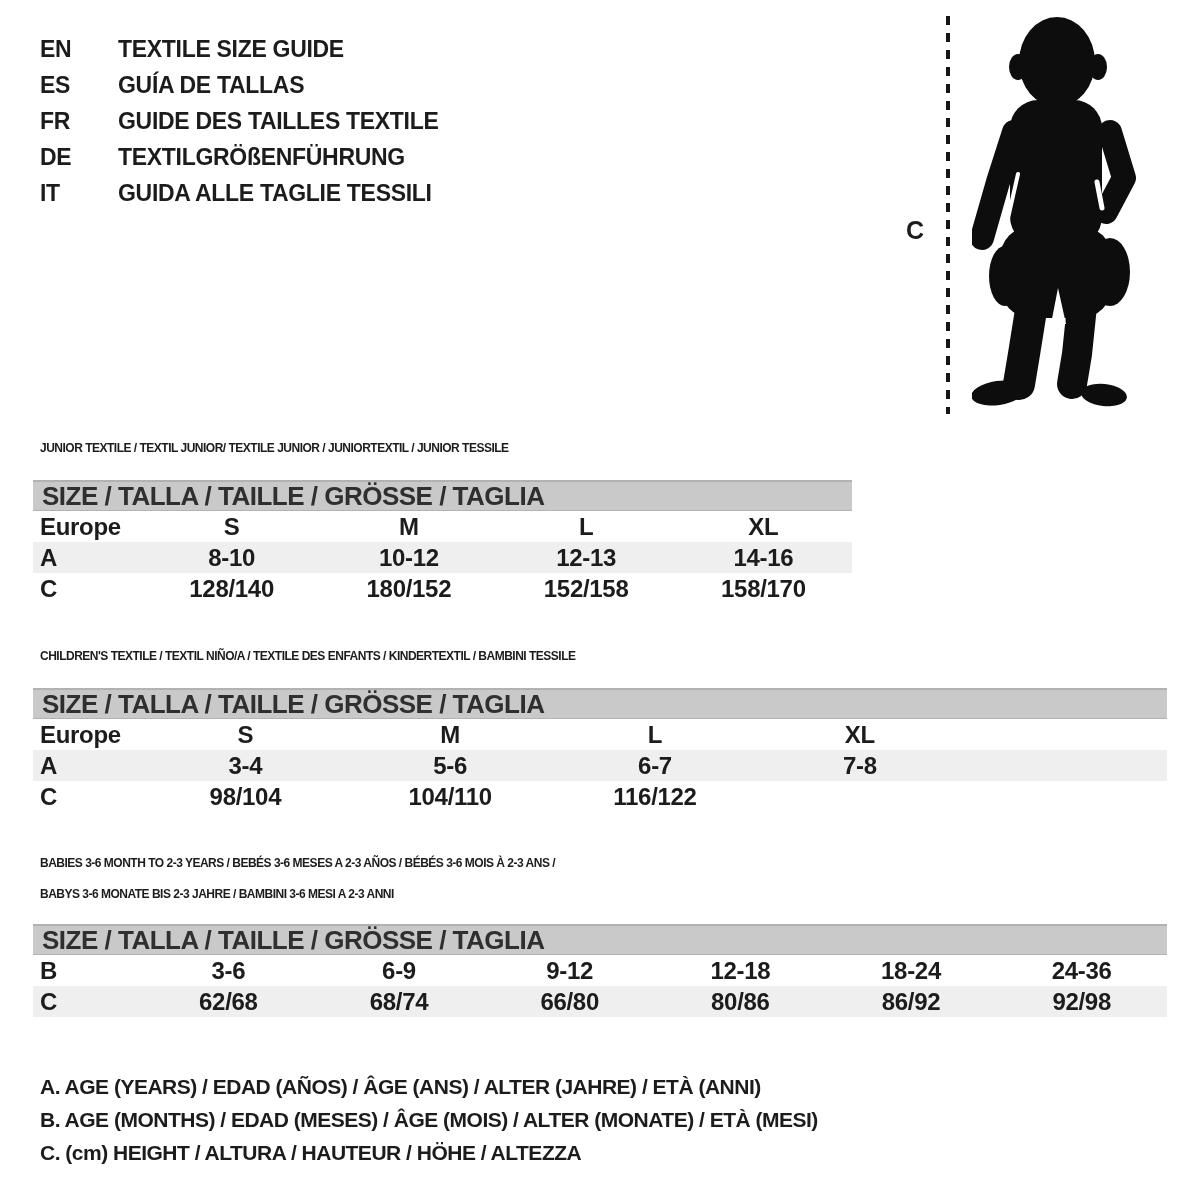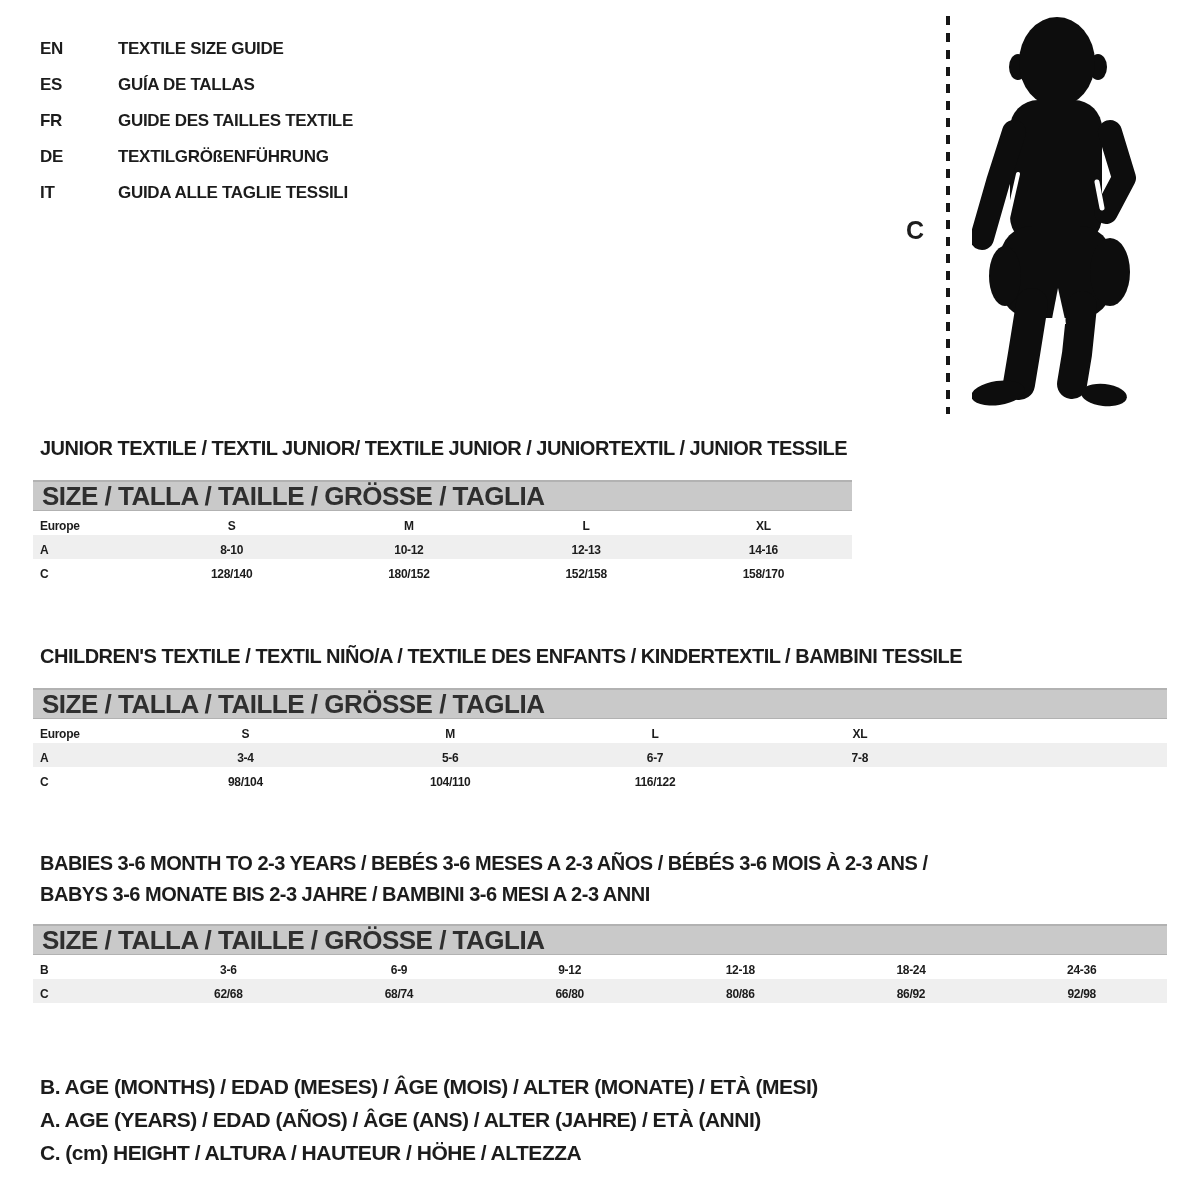--- a/index.html
+++ b/index.html
@@ -7,40 +7,40 @@
     width:1200px;height:1200px;position:relative;overflow:hidden;
     background:var(--bg,#ffffff);
     font-family:"Liberation Sans","DejaVu Sans",sans-serif;
     color:var(--txt,#1c1c1c);
     letter-spacing:-0.3px;
     -webkit-font-smoothing:antialiased;
   }
   
   .lang-list{position:absolute;left:40px;top:31px;}
   .lang-row{display:grid;grid-template-columns:78px auto;line-height:36px;
-    font-size:17px;font-weight:bold;white-space:nowrap;}
+    font-size:23px;font-weight:bold;white-space:nowrap;}
   
   .height-line{position:absolute;left:946px;top:16px;width:4px;height:398px;
     background:repeating-linear-gradient(to bottom,#161616 0 9px,transparent 9px 17px);}
   .height-label{position:absolute;left:906px;top:216px;font-size:25px;font-weight:bold;}
   .baby-svg{position:absolute;left:972px;top:10px;}
   
   .section{position:absolute;left:33px;}
   .sec-junior{top:433px;width:819px;}
   .sec-children{top:641px;width:1134px;}
   .sec-babies{top:848px;width:1134px;}
-  .sec-title{padding-left:7px;font-size:20px;font-weight:bold;line-height:31px;
+  .sec-title{padding-left:7px;font-size:12px;font-weight:bold;line-height:31px;
     letter-spacing:-0.5px;white-space:nowrap;}
   .size-table{margin-top:16px;}
   .sec-babies .size-table{margin-top:14px;}
   .size-bar{height:31px;line-height:29px;background:var(--bar,#c9c9c9);
     border-top:2px solid var(--barline,#b2b2b2);border-bottom:1px solid var(--barline,#b2b2b2);
     box-sizing:border-box;padding-left:9px;font-size:26px;font-weight:bold;color:#2f2f2f;
     letter-spacing:-0.5px;}
-  .t-row{display:grid;height:24px;line-height:31px;font-size:12px;font-weight:bold;}
+  .t-row{display:grid;height:31px;line-height:31px;font-size:24px;font-weight:bold;}
   .t-row.shaded{background:var(--shade,#efefef);}
   .row-label{text-align:left;padding-left:7px;}
   .t-cell{text-align:center;}
   
   .footnotes{position:absolute;left:40px;top:1070px;}
   .footnote{font-size:21px;font-weight:bold;line-height:33px;letter-spacing:-0.5px;
     white-space:nowrap;}
 </style>
 </head>
 <body style="--bg: #ffffff; --txt: #1c1c1c; --bar: #c9c9c9; --barline: #b2b2b2; --shade: #efefef;">
@@ -172,16 +172,16 @@
         <div class="t-cell">68/74</div>
         <div class="t-cell">66/80</div>
         <div class="t-cell">80/86</div>
         <div class="t-cell">86/92</div>
         <div class="t-cell">92/98</div>
       </div>
     </div>
   </div>
 
 <div class="footnotes">
+    <div class="footnote">A. AGE (YEARS) / EDAD (AÑOS) / ÂGE (ANS) / ALTER (JAHRE) / ETÀ (ANNI)</div>
     <div class="footnote">B. AGE (MONTHS) / EDAD (MESES) / ÂGE (MOIS) / ALTER (MONATE) / ETÀ (MESI)</div>
-    <div class="footnote">A. AGE (YEARS) / EDAD (AÑOS) / ÂGE (ANS) / ALTER (JAHRE) / ETÀ (ANNI)</div>
     <div class="footnote">C. (cm) HEIGHT / ALTURA / HAUTEUR / HÖHE / ALTEZZA</div>
   </div>
 
 </body></html>

